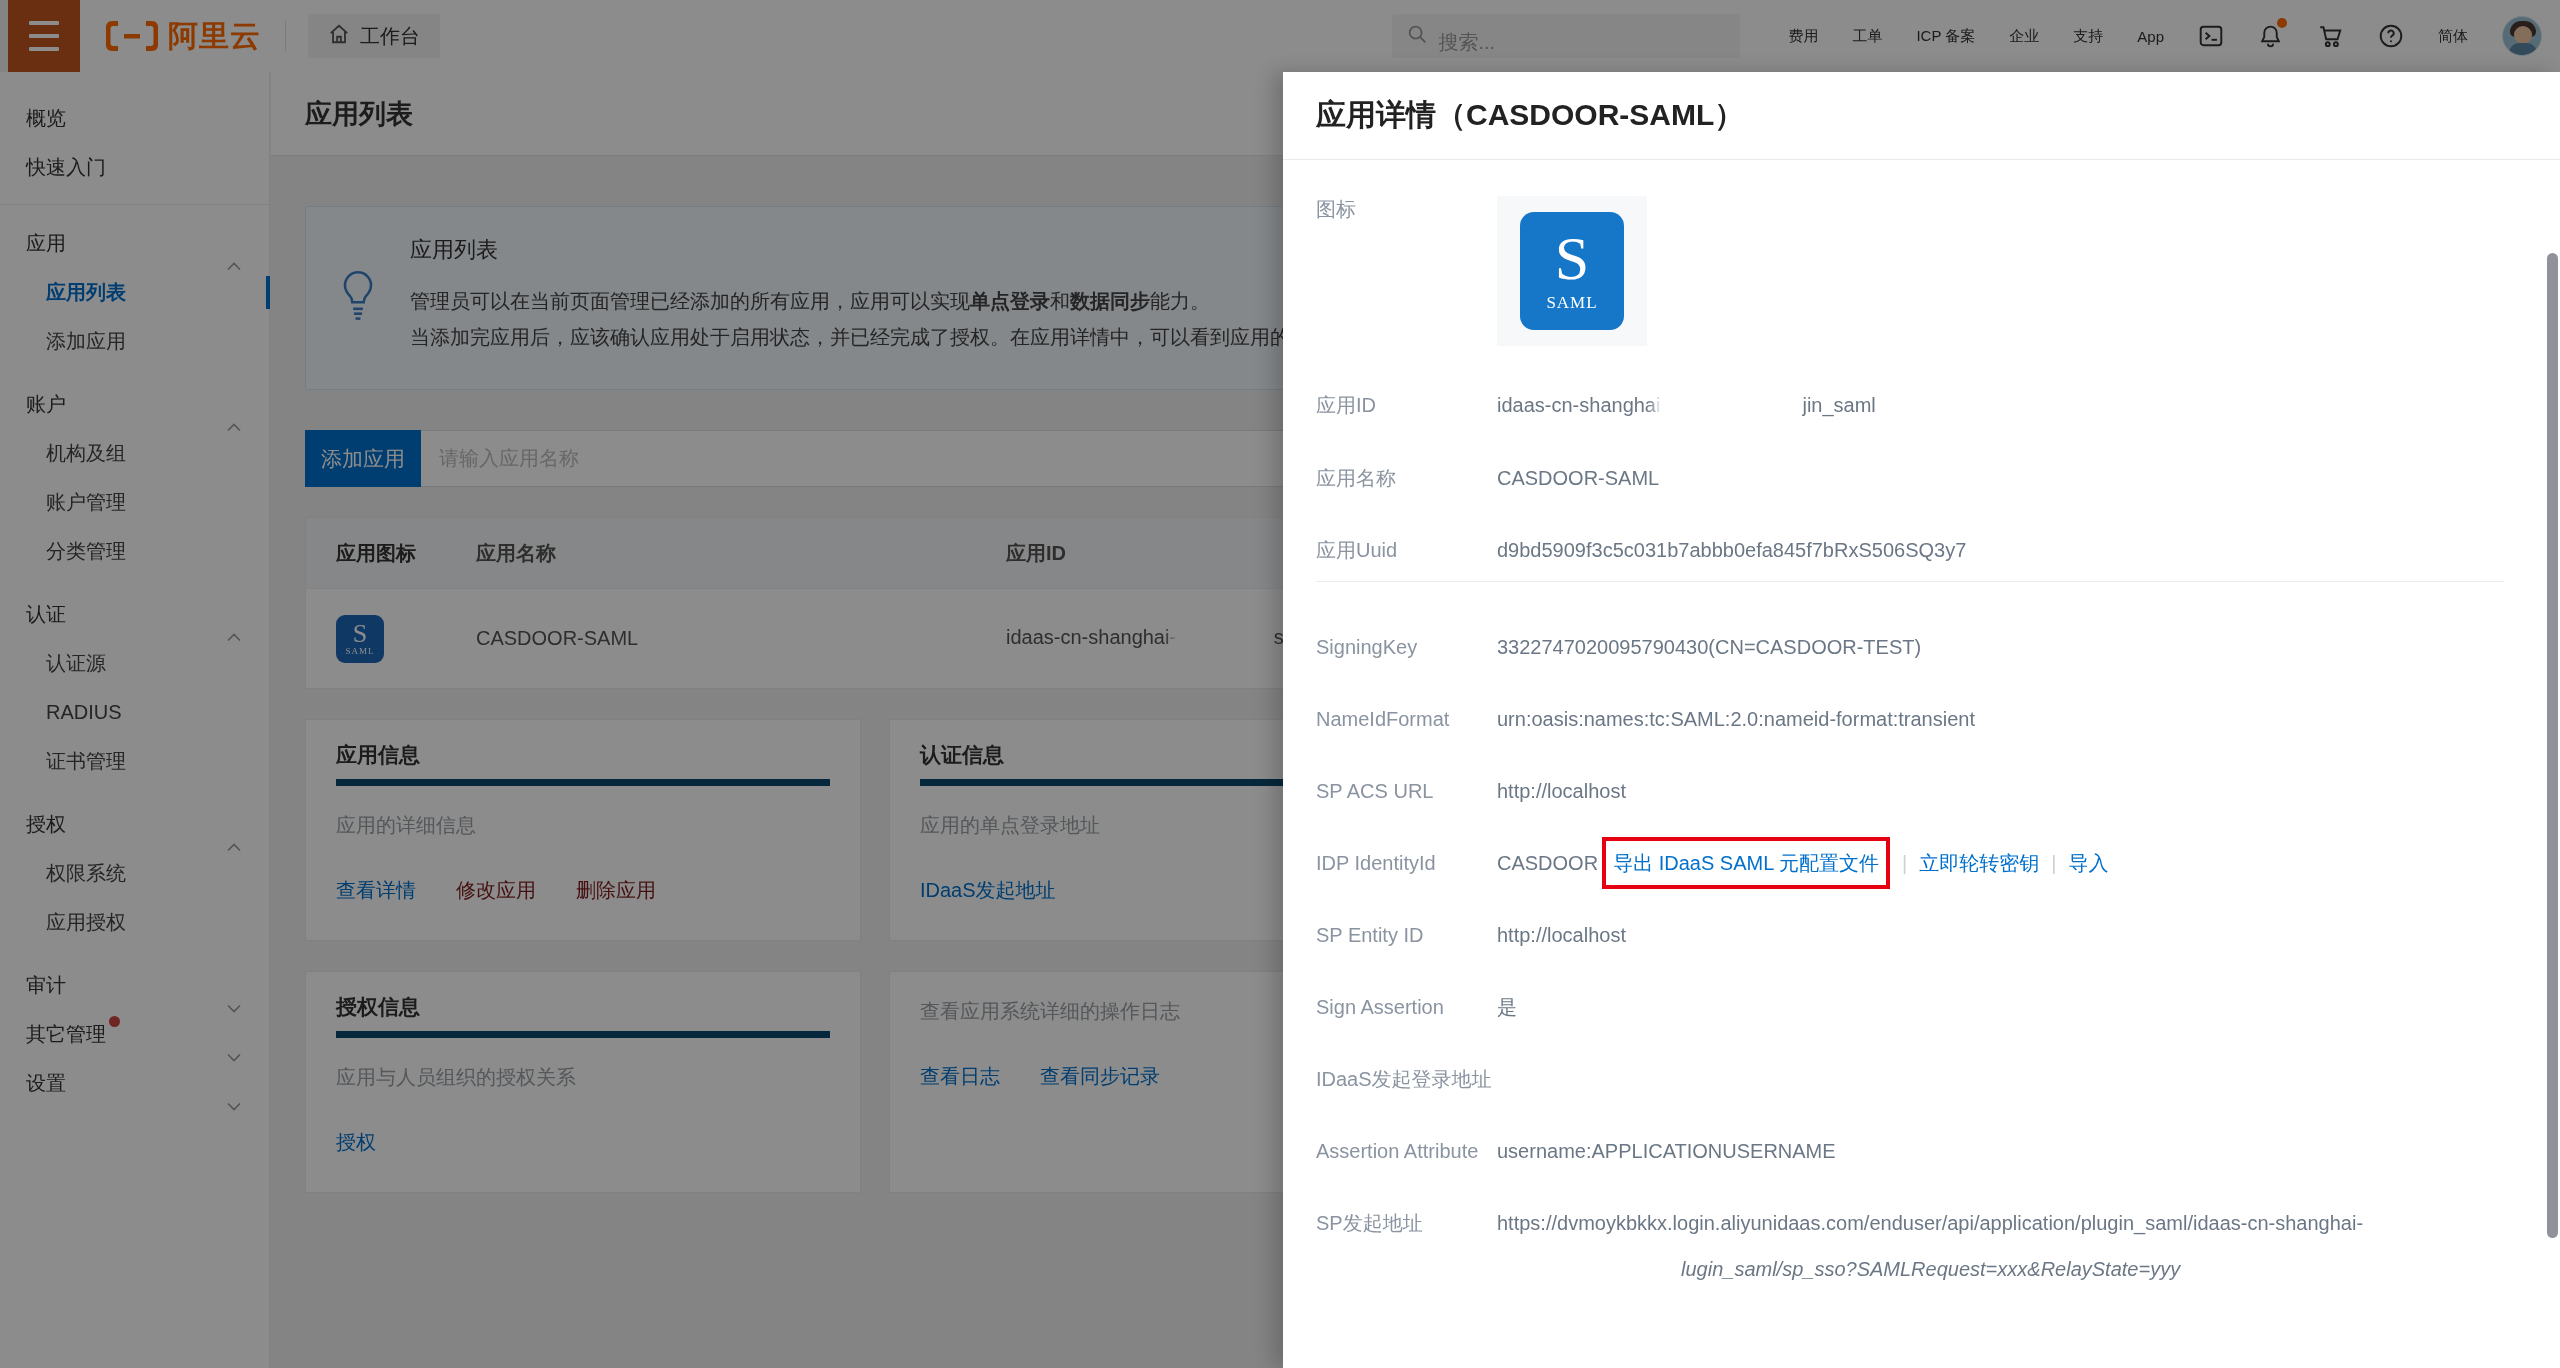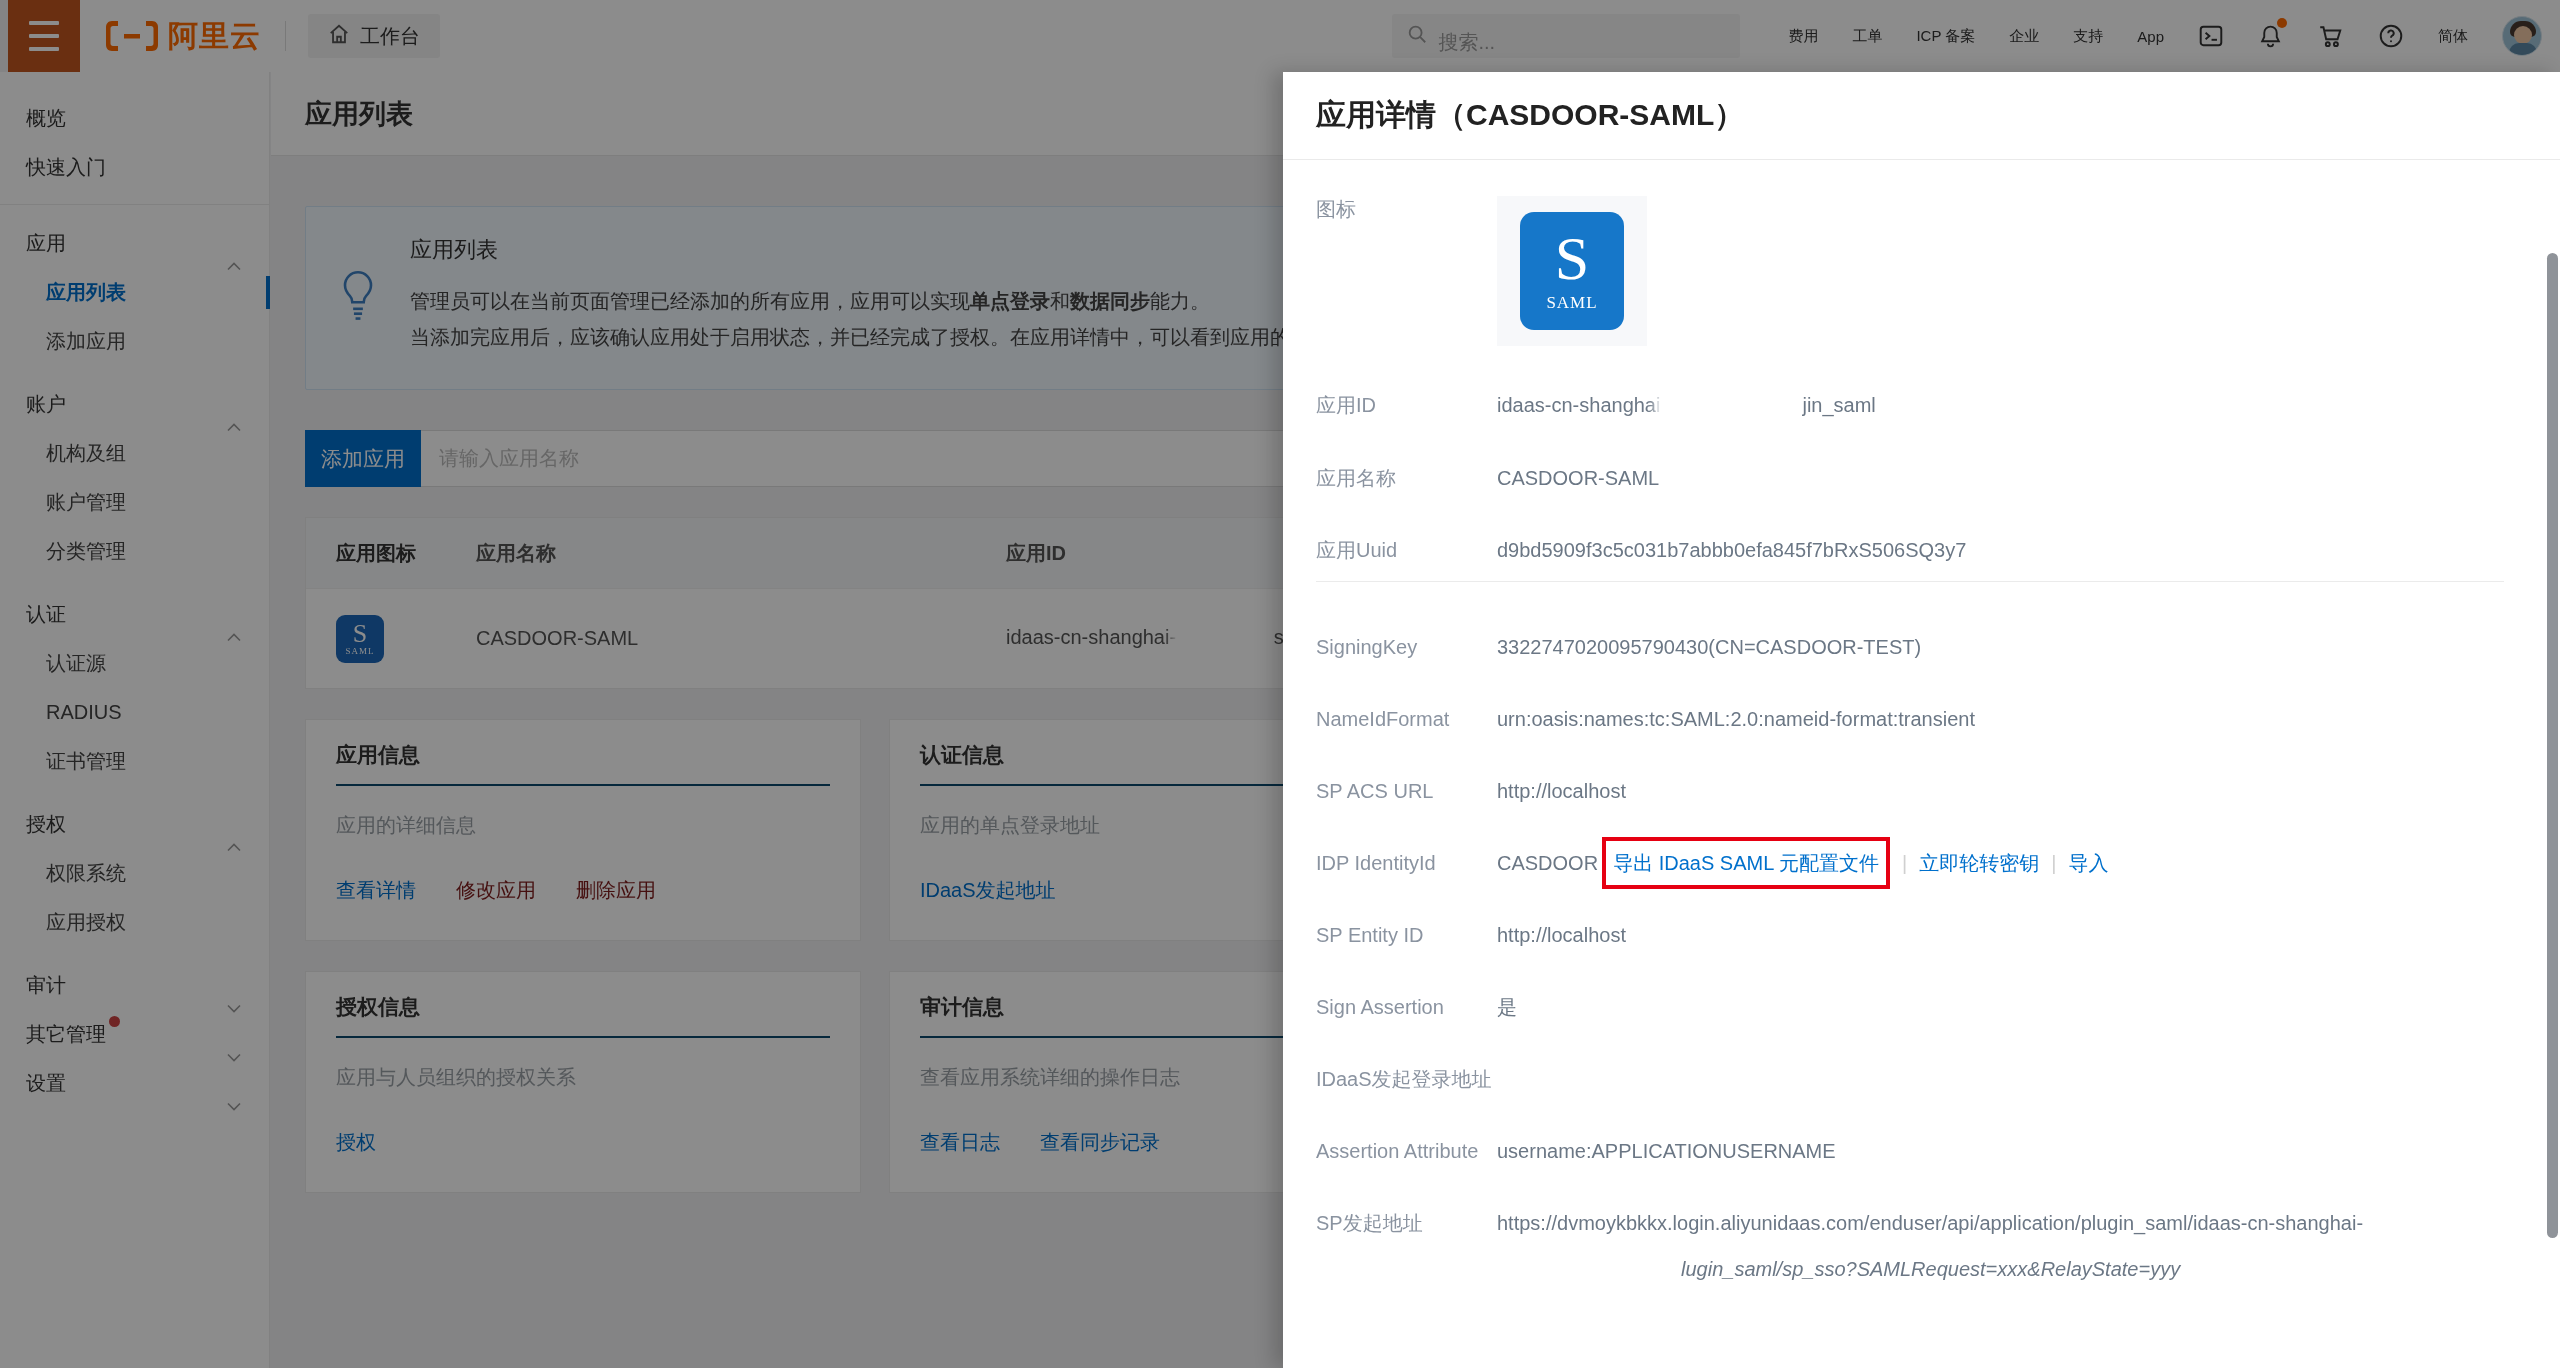--- a/index.html
+++ b/index.html
@@ -59,21 +59,21 @@
   .trow { display:flex; background:#fff; height:100px; align-items:center; border-top:1px solid #eee; cursor:pointer; }
   .c-icon { width:170px; padding-left:30px; }
   .c-name { width:530px; font-size:20px; color:#555; }
   .c-id { flex:1; font-size:20px; color:#555; }
   .saml-mini { width:48px; height:48px; background:#1c67b8; border-radius:9px; color:#fff; display:flex; flex-direction:column; align-items:center; justify-content:center; font-family:"Liberation Serif",serif; }
   .saml-mini .s { font-size:26px; line-height:24px; }
   .saml-mini .cap { font-size:9px; letter-spacing:1px; }
   .redact { display:inline-block; height:24px; background:#fff; border-radius:4px; vertical-align:middle; box-shadow:0 0 8px 5px rgba(255,255,255,0.96); }
   .cards { margin:30px 0 0 34px; display:grid; grid-template-columns:556px 556px; grid-auto-rows:222px; gap:30px 28px; }
   .card { background:#fff; border:1px solid #e9e9e9; padding:0 30px; }
-  .card h3 { font-size:21px; font-weight:bold; color:#333; height:66px; line-height:70px; border-bottom:2px solid #0c4a6e; }
+  .card h3 { font-size:21px; font-weight:bold; color:#333; height:66px; line-height:70px; border-bottom:7px solid #0c4a6e; }
   .card .desc { margin-top:26px; font-size:20px; color:#9aa0a6; }
   .card .links { margin-top:38px; display:flex; gap:40px; font-size:20px; }
   .link { color:#0070cc; cursor:pointer; text-decoration:none; }
   .link.disabled { color:#7f1d1d; cursor:default; }
 
   
   .mask { position:absolute; inset:0; background:rgba(0,0,0,0.45); z-index:40; }
   .drawer { position:absolute; left:1283px; top:72px; width:1277px; height:1296px; background:#fff; z-index:50; box-shadow:-10px 0 18px rgba(0,0,0,0.18); }
   .drawer-head { height:88px; border-bottom:1px solid #eaeaea; display:flex; align-items:center; padding-left:33px; }
   .drawer-head h2 { font-size:30px; font-weight:bold; color:#222; }
@@ -301,21 +301,20 @@
           </div>
       </div>
       <div class="card">
         <h3>授权信息</h3>
         <div class="desc">应用与人员组织的授权关系</div>
         <div class="links">
             <a class="link">授权</a>
           </div>
       </div>
       <div class="card">
-        <h3>审计信息</h3>
         <div class="desc">查看应用系统详细的操作日志</div>
         <div class="links">
           <a class="link">查看日志</a>
           <a class="link">查看同步记录</a>
         </div>
       </div>
     </div>
   </main>
 
   <div class="mask"></div>

